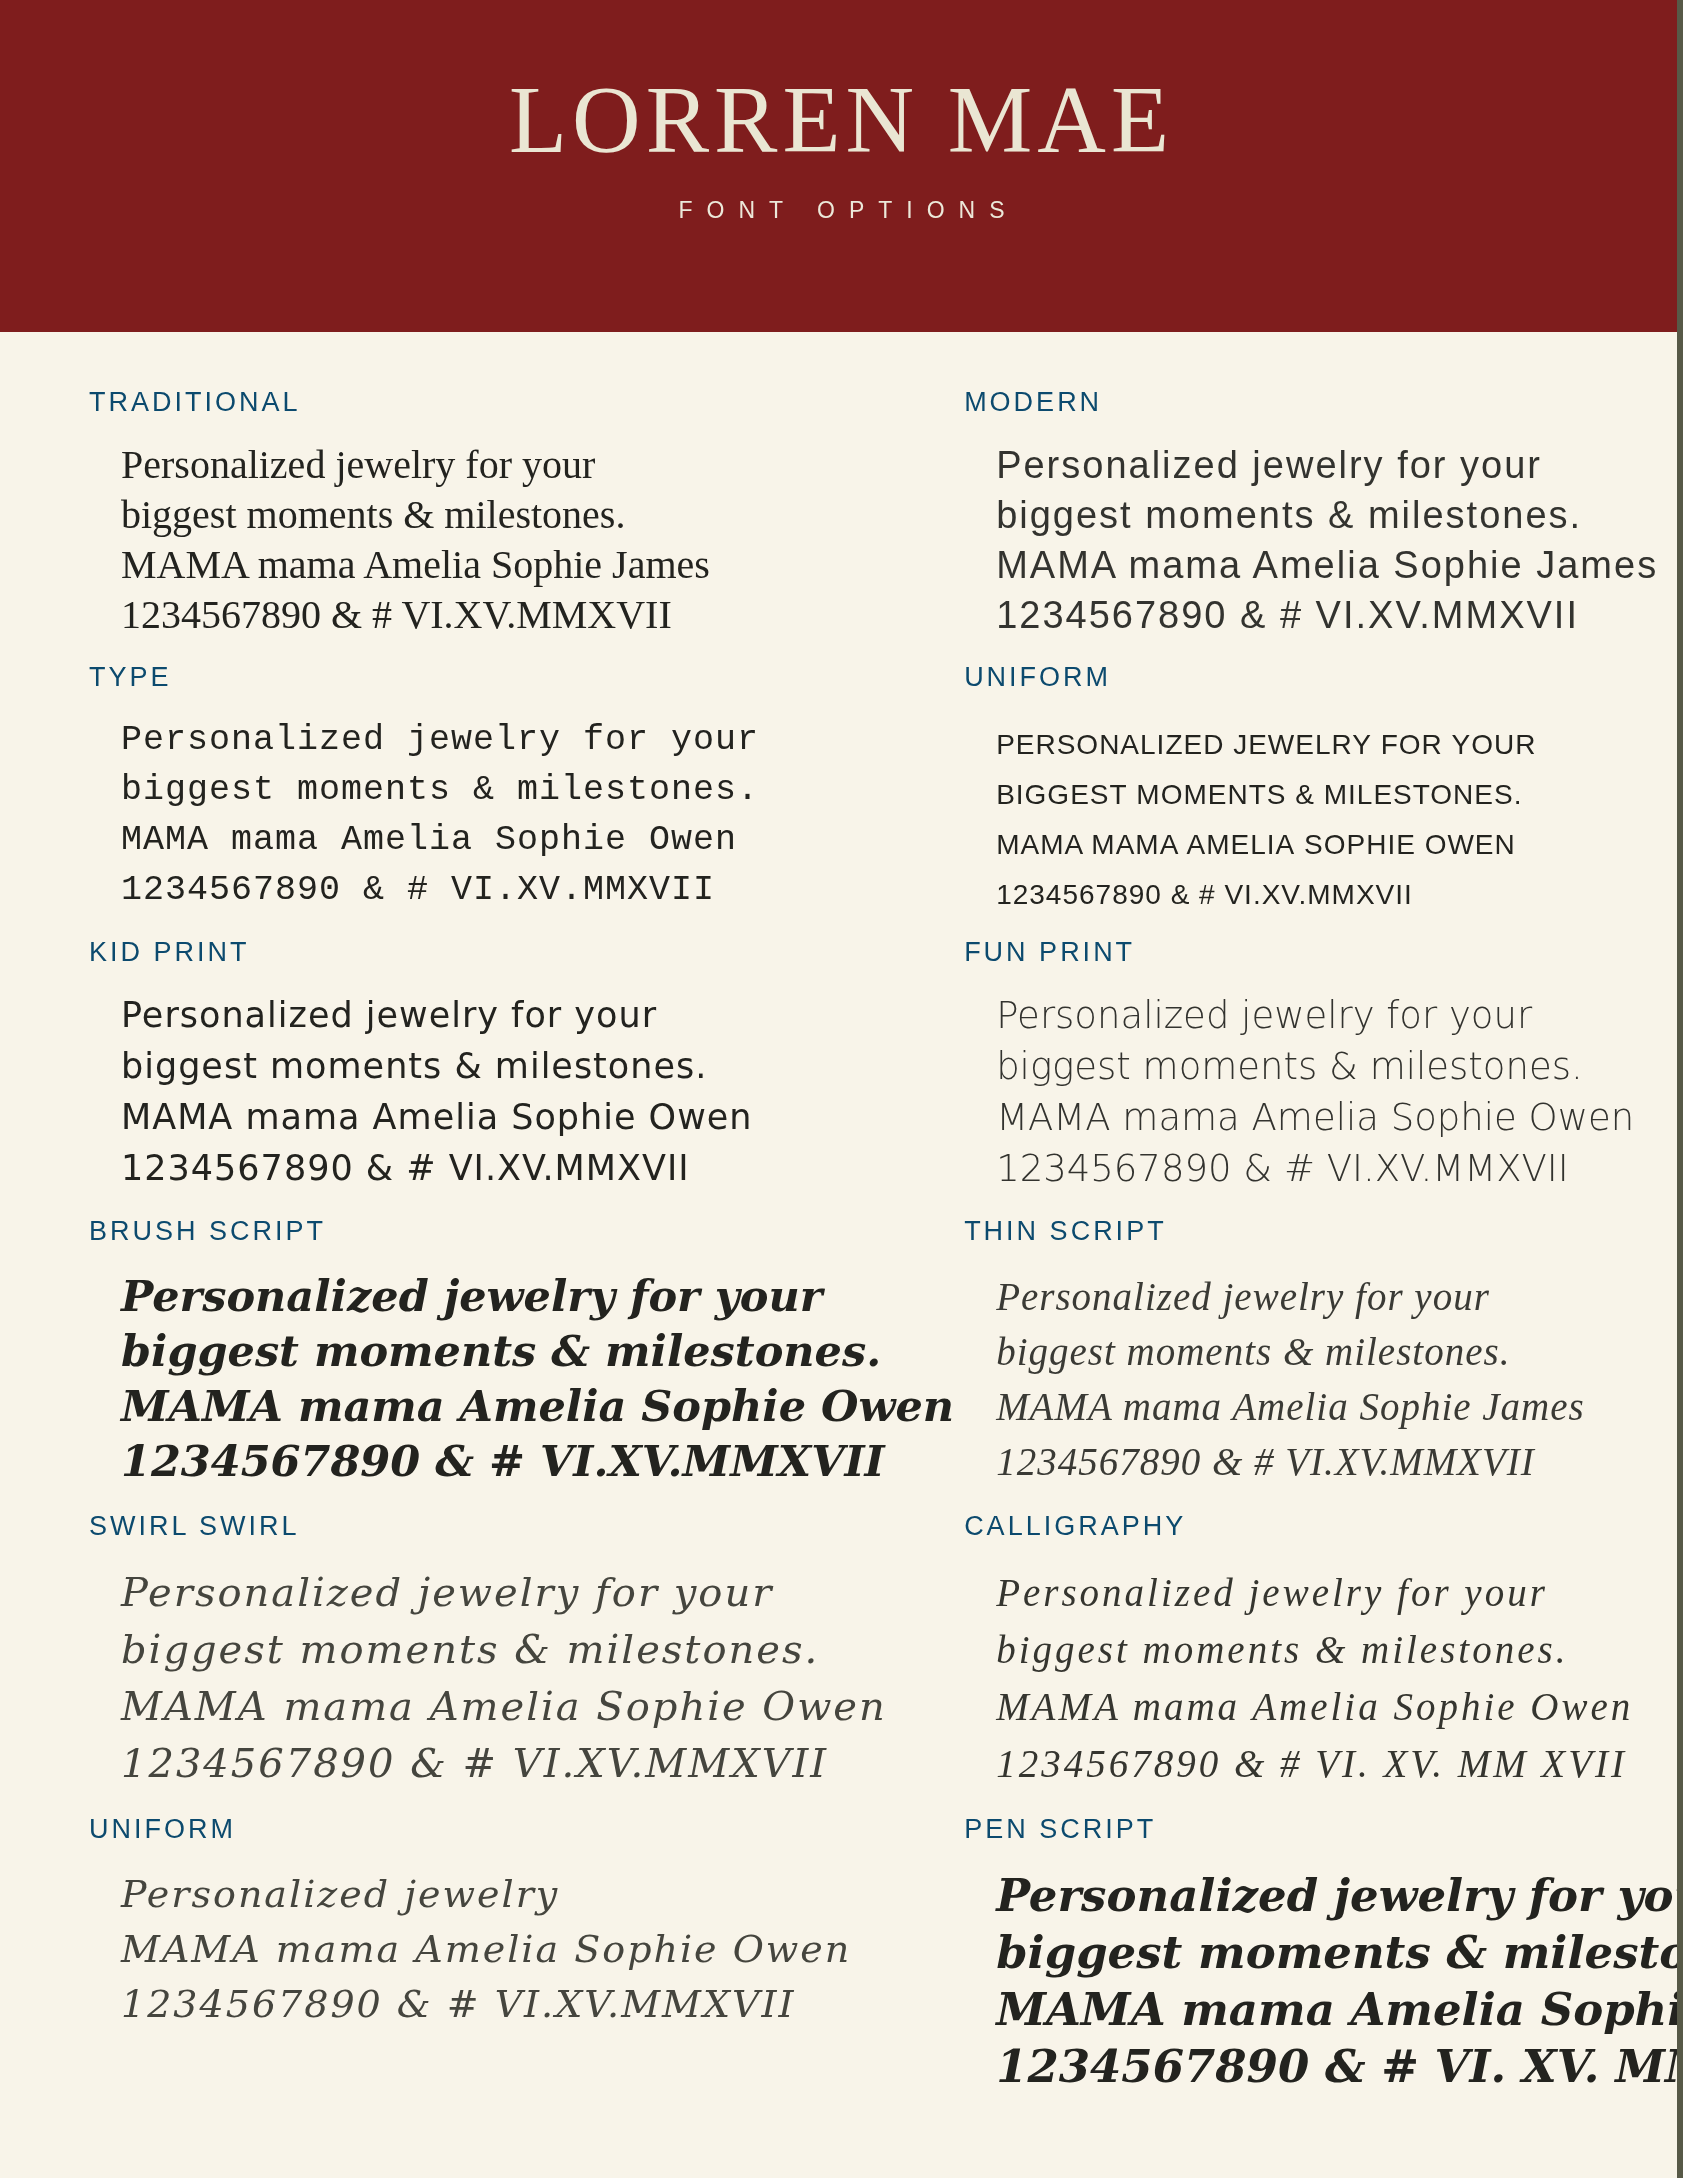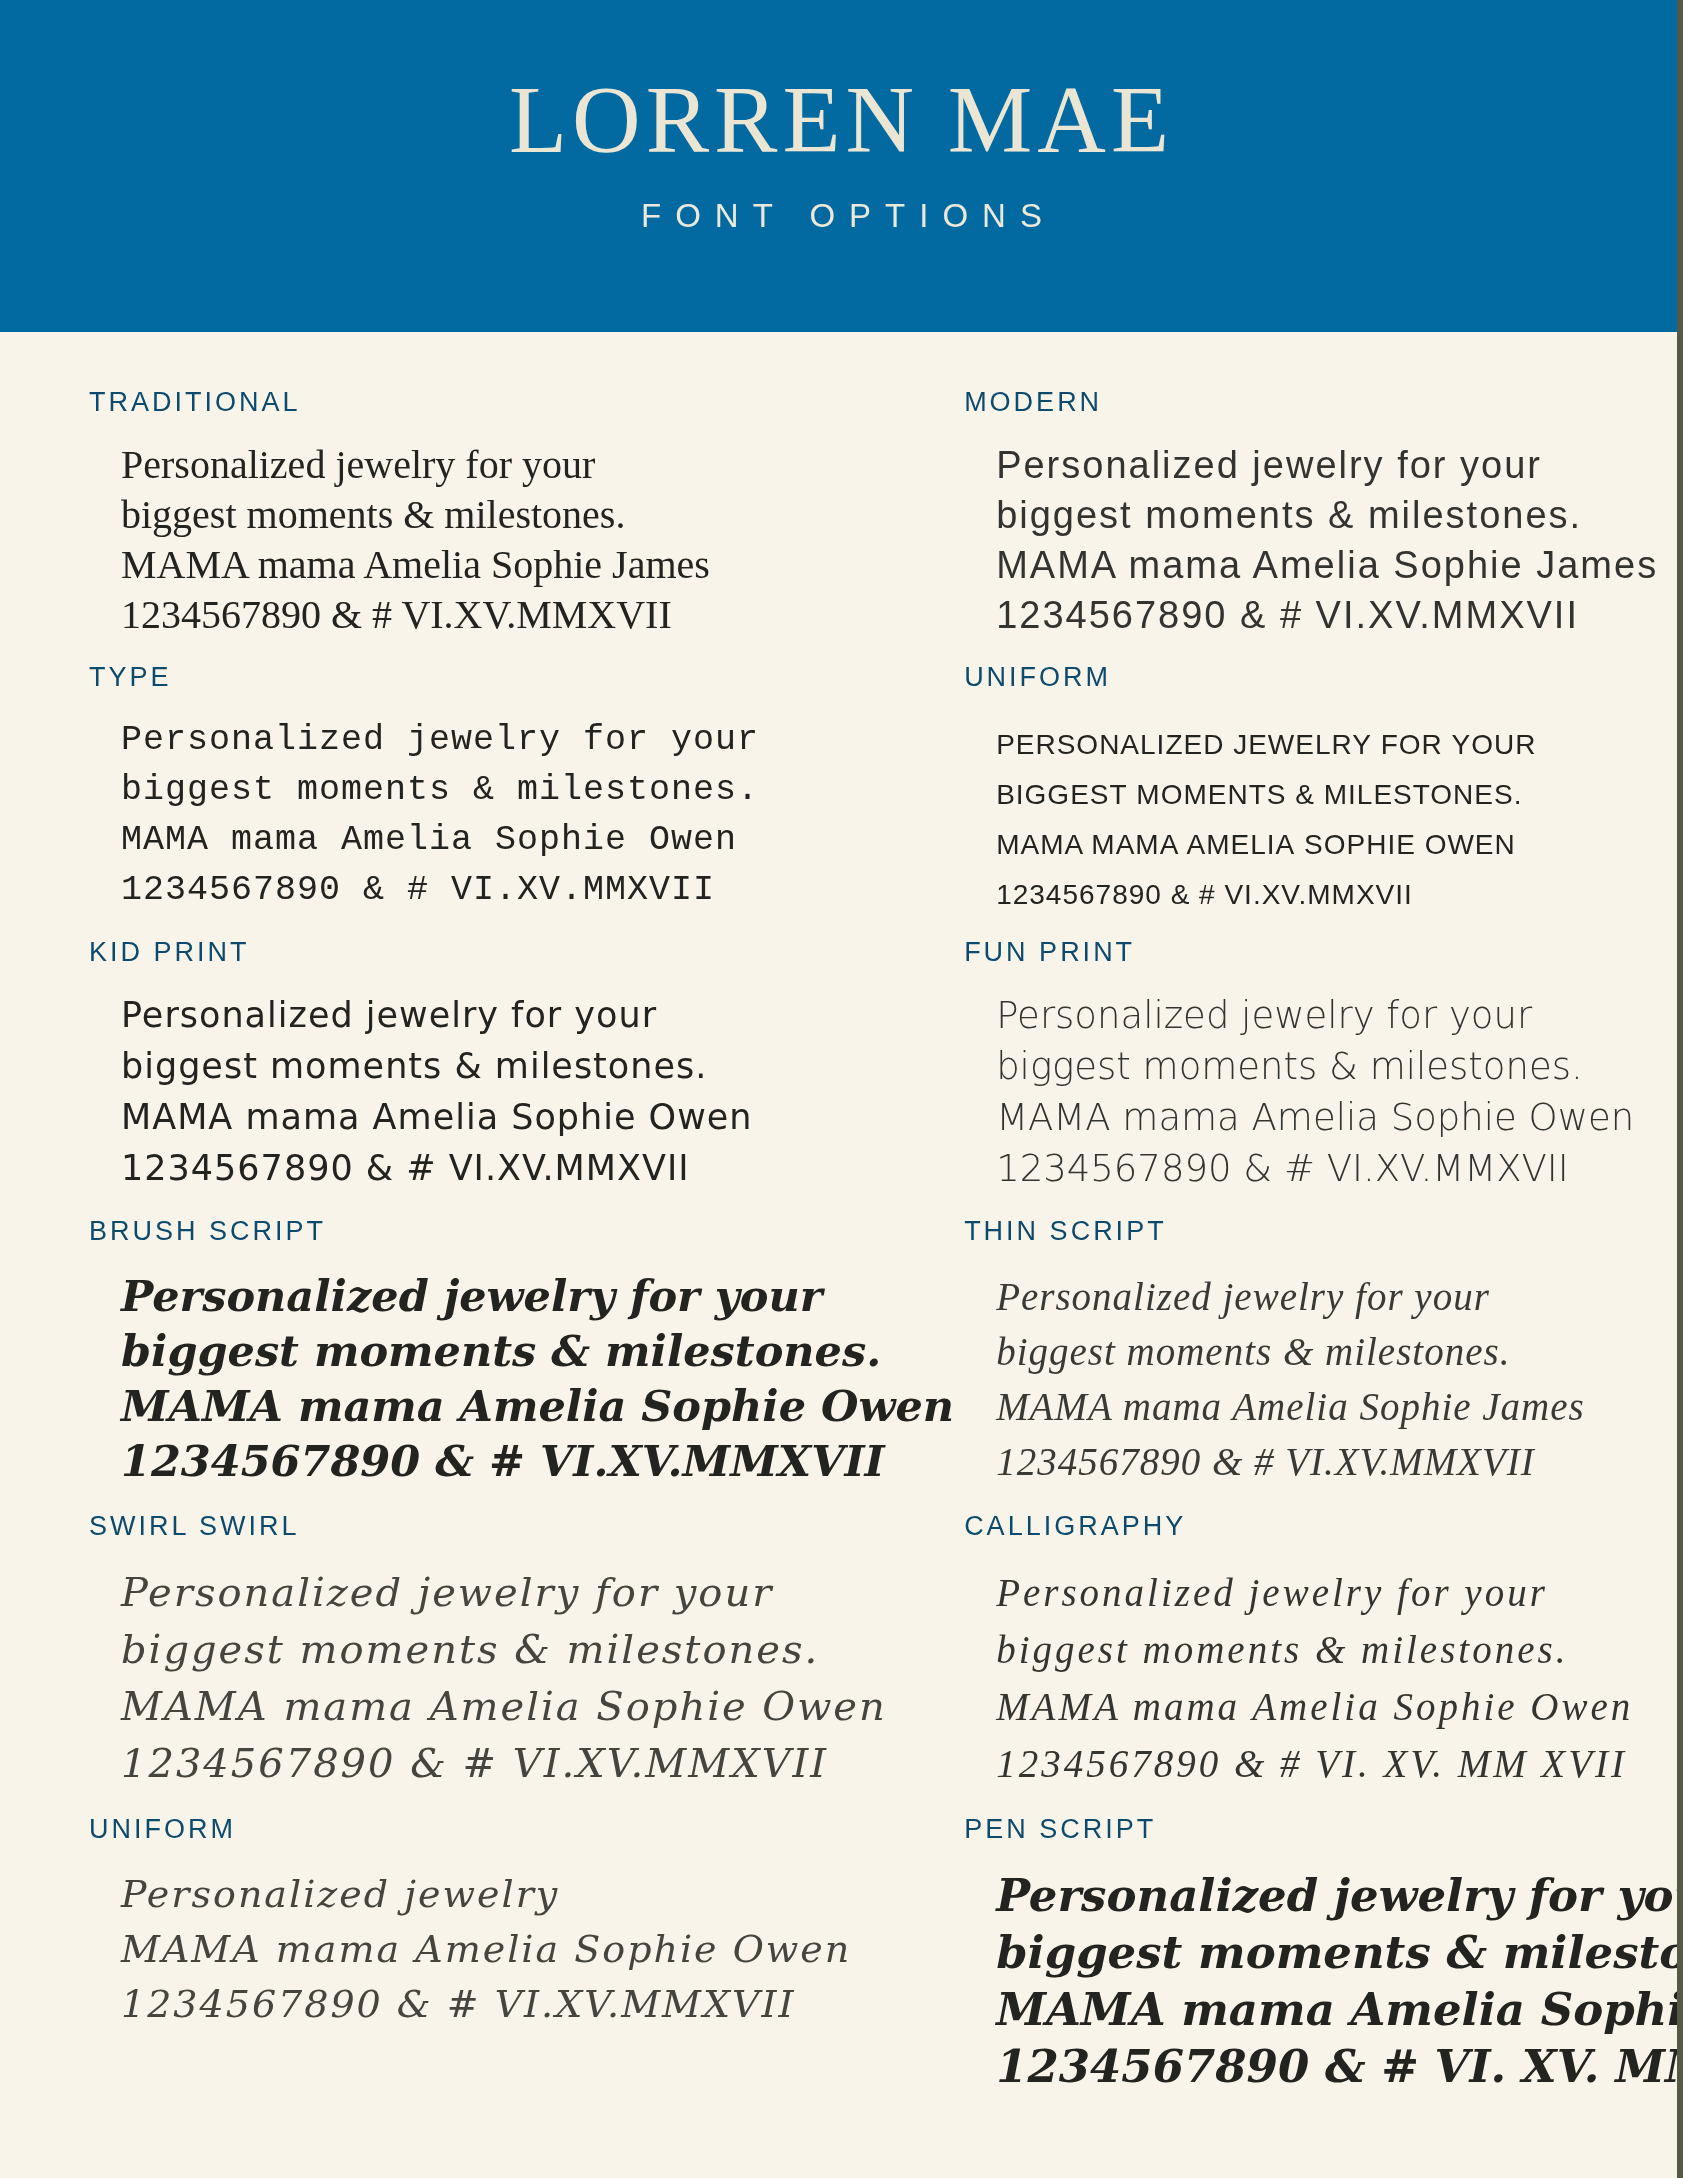--- a/index.html
+++ b/index.html
@@ -15,39 +15,39 @@
   .edge-strip {
     position: absolute;
     top: 0; right: 0;
     width: 6px; height: 2178px;
     background: #575947;
     z-index: 5;
   }
   
   header.banner {
     height: 332px;
-    background: #0369a1;
+    background: #7f1d1d;
     text-align: center;
     box-sizing: border-box;
     padding-top: 71px;
   }
   .brand-title {
     margin: 0;
     font-family: "Liberation Serif", serif;
     font-weight: 400;
     font-size: 95px;
     line-height: 1.05;
     letter-spacing: 5px;
     color: #eae6d3;
   }
   .brand-subtitle {
     margin: 26px 0 0 0;
     font-family: "Liberation Sans", sans-serif;
     font-weight: 400;
-    font-size: 33px;
+    font-size: 23px;
     letter-spacing: 14px;
     text-indent: 14px; 
     color: #ece9da;
   }
   
   main.content {
     box-sizing: border-box;
     padding: 55px 99px 0 89px;
     display: grid;
     grid-template-columns: 1fr 1fr;

